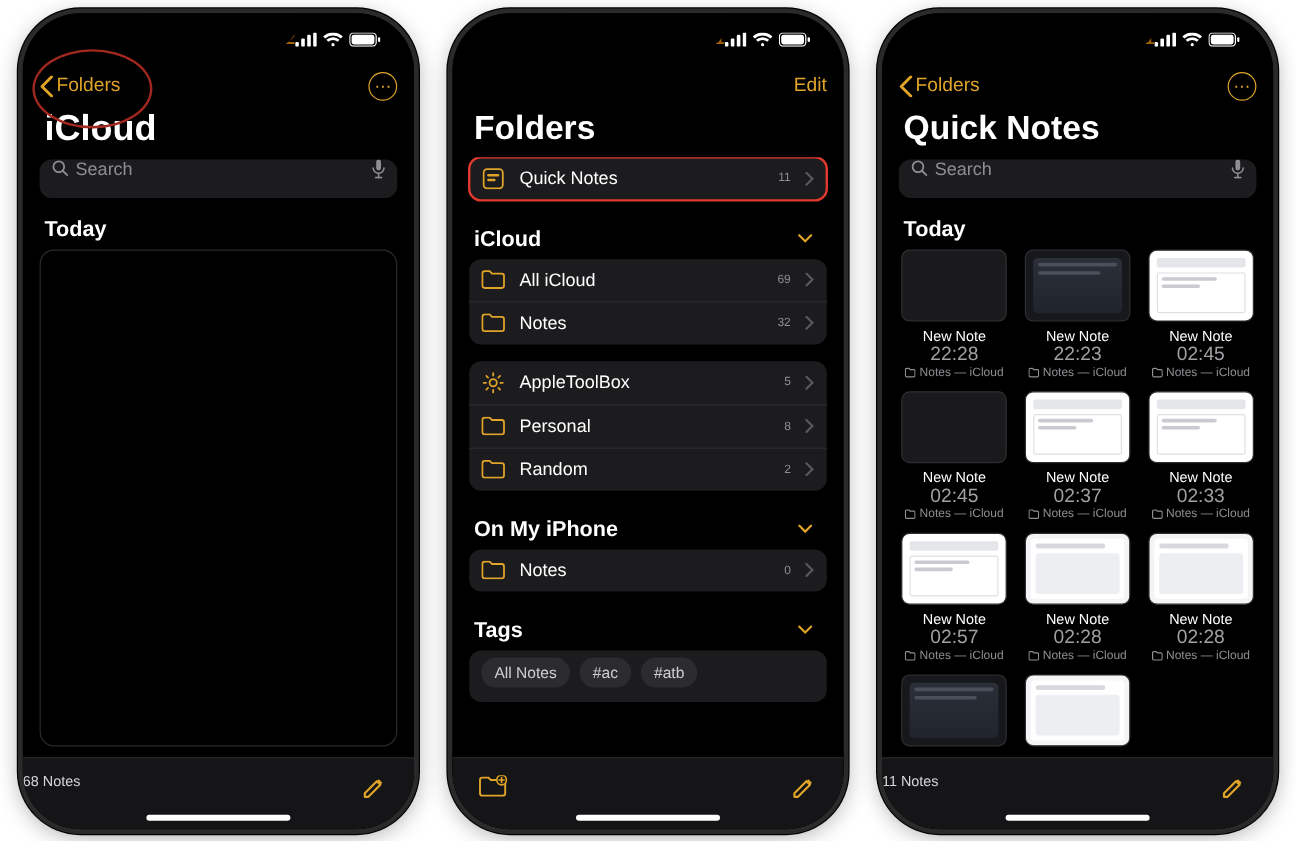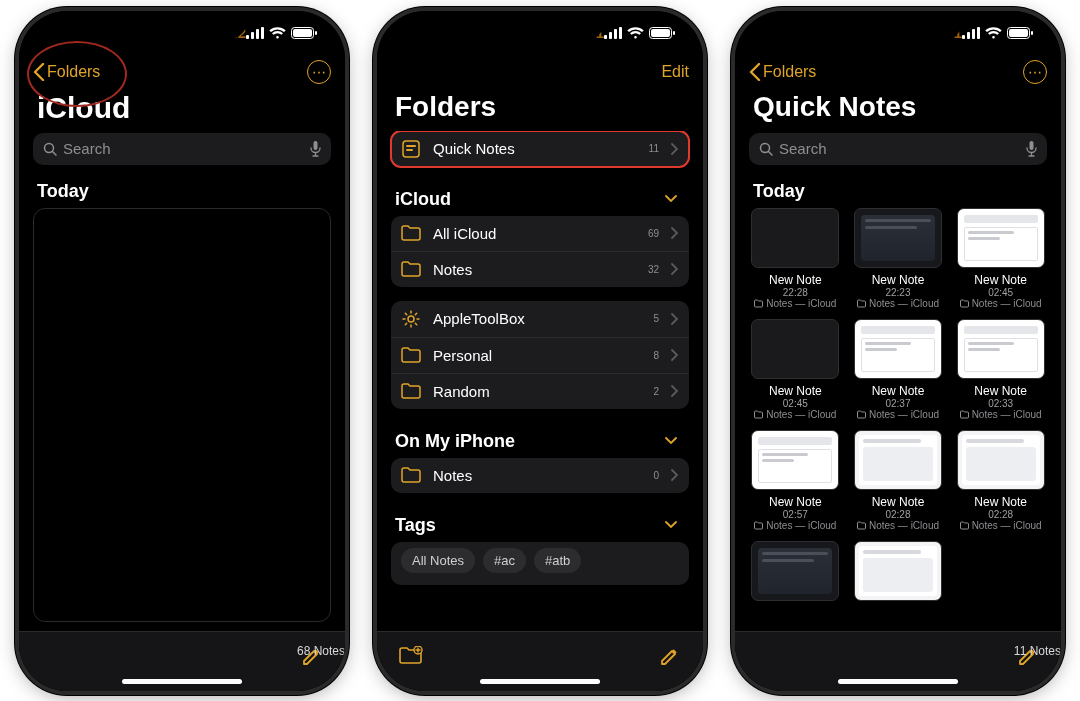--- a/index.html
+++ b/index.html
@@ -83,21 +83,21 @@
     padding: 2px 18px 6px;
     color: #fff;
   }
   .title.small { font-size: 28px; padding: 2px 18px 8px; }
 
   .search {
     margin: 2px 14px 8px;
     background: #1c1c1e;
     border-radius: 10px;
     height: 32px;
-    display: flex; align-items: center;
+    display: flex; 
     padding: 0 10px;
     color: #8e8e93;
     font-size: 15px;
     gap: 6px;
   }
   .search .mic { margin-left: auto; }
 
   .content { flex: 1; overflow: hidden; padding: 0 14px; }
 
   .section-label {
@@ -170,37 +170,37 @@
     background: #1a1a1c;
     border-radius: 7px;
     border: 0.5px solid #2f2f31;
     overflow: hidden;
     position: relative;
   }
   .thumb.light { background: #f4f4f6; }
   .thumb.dark  { background: #16181c; }
   .thumb.white { background: #ffffff; }
   .card .ntitle { margin-top: 5px; font-size: 12px; color: #fff; }
-  .card .ntime  { font-size: 10px; color: #a0a0a4; }
+  .card .ntime  { font-size: 16px; color: #a0a0a4; }
   .card .nloc   { font-size: 10px; color: #8e8e93; display:flex; gap:3px; align-items:center;}
 
   
   .toolbar {
     height: 60px;
     background: #151517;
     border-top: 0.5px solid #2a2a2c;
     display: flex;
     align-items: center;
     justify-content: space-between;
     padding: 0 22px 10px;
     position: relative;
   }
   .toolbar .center {
     position: absolute; left: 0; right: 0;
-    text-align: right;
+    text-align: left;
     font-size: 12px; color: #d8d8da;
     top: 12px;
   }
   .compose { color: #e0a428; }
   .home-ind {
     position: absolute; bottom: 7px; left: 50%;
     transform: translateX(-50%);
     width: 120px; height: 5px;
     background: #fff; border-radius: 3px;
   }

